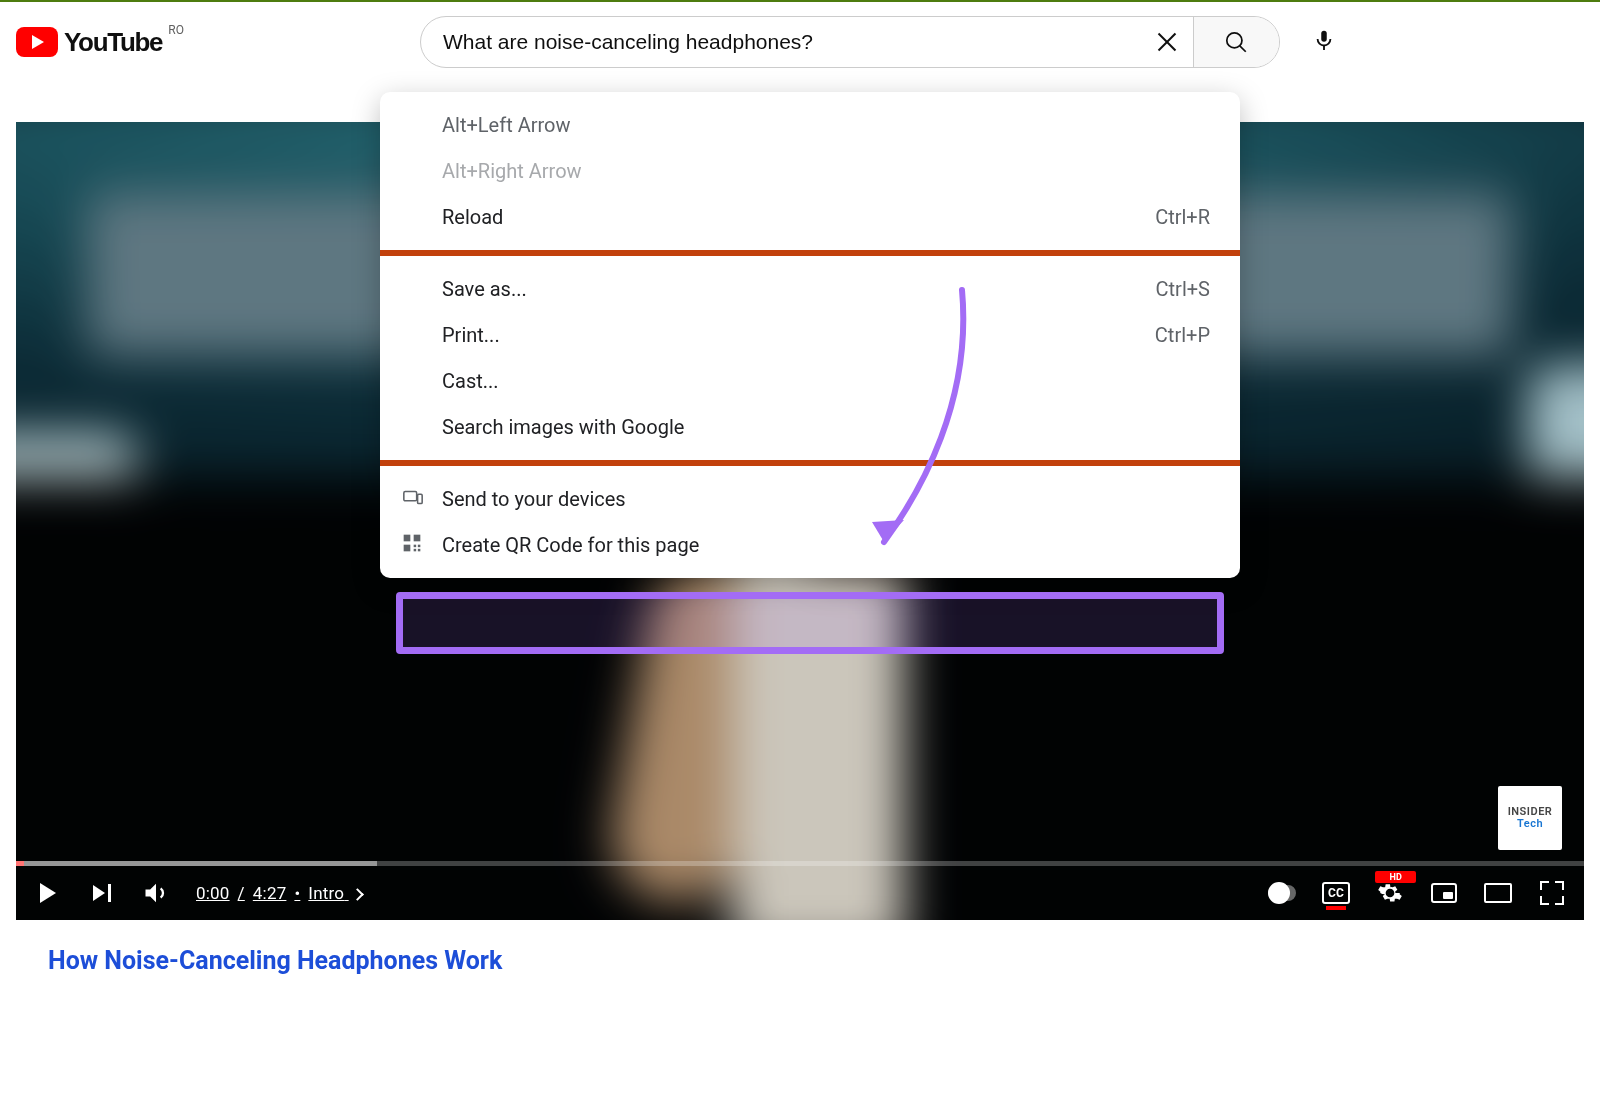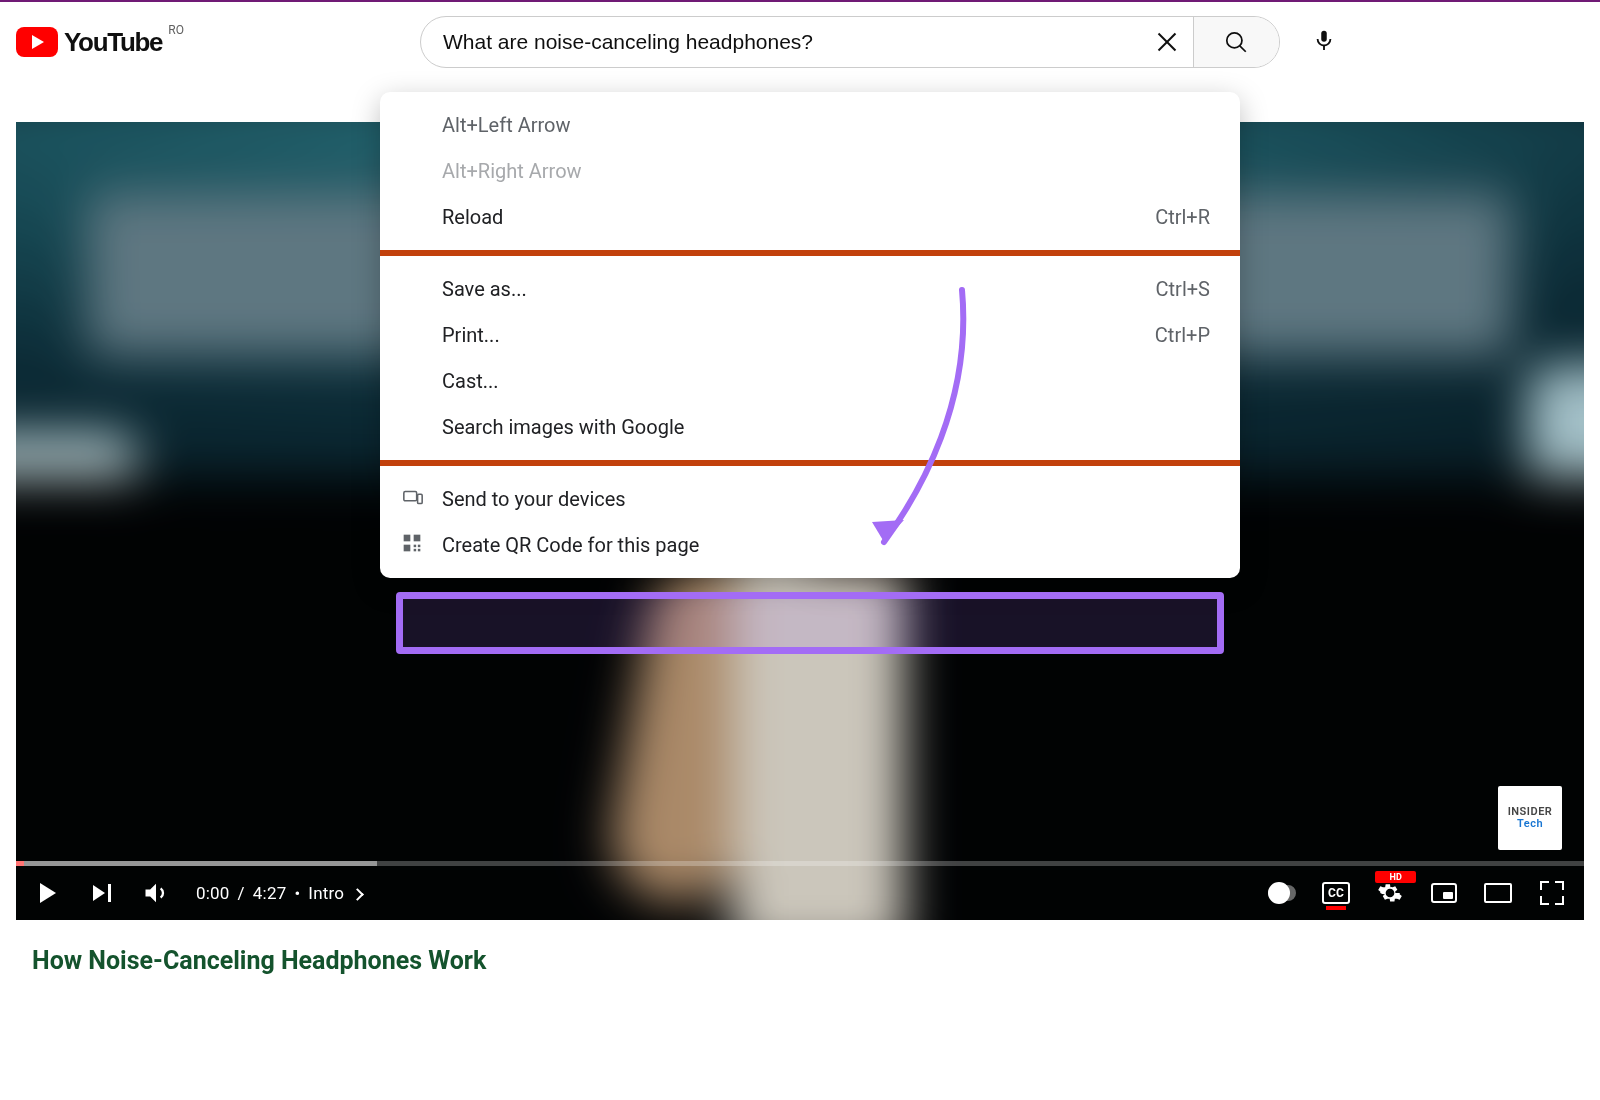--- a/index.html
+++ b/index.html
@@ -1,19 +1,19 @@
 <!DOCTYPE html>
 <html><head>
 <meta charset="utf-8">
 <style>
   * { box-sizing: border-box; margin: 0; padding: 0; }
   html, body { width: 1600px; height: 1100px; font-family: "Segoe UI", Roboto, Arial, sans-serif; background: #fff; overflow: hidden; }
 
   
-  .topbar { height: 82px; border-top: 2px solid #701a75; display: flex; align-items: center; padding: 0 16px; }
+  .topbar { height: 82px; border-top: 2px solid #4d7c0f; display: flex; align-items: center; padding: 0 16px; }
   .logo-wrap { display: flex; align-items: flex-start; gap: 2px; user-select: none; }
   .yt-logo { display: flex; align-items: center; gap: 6px; }
   .yt-play { width: 42px; height: 30px; background: #ff0000; border-radius: 8px; position: relative; }
   .yt-play::after { content: ""; position: absolute; left: 16px; top: 8px; border-left: 12px solid #fff; border-top: 7px solid transparent; border-bottom: 7px solid transparent; }
   .yt-word { font-family: Arial, sans-serif; font-weight: 700; font-size: 26px; letter-spacing: -1.3px; color: #0f0f0f; }
   .yt-locale { font-size: 12px; color: #606060; margin-left: 4px; margin-top: -4px; }
 
   .searchbar-wrap { flex: 1 1 auto; display: flex; justify-content: center; }
   .searchbar { display: flex; align-items: center; width: 860px; max-width: 860px; height: 52px; border: 1px solid #ccc; border-radius: 26px; overflow: hidden; background: #fff; }
   .search-input { flex: 1 1 auto; border: none; outline: none; height: 100%; padding: 0 22px; font-size: 21px; color: #0f0f0f; background: transparent; }
@@ -55,21 +55,21 @@
 
   
   .progress { position:absolute; left:0; right:0; bottom:54px; height:5px; background:rgba(255,255,255,.25); }
   .progress .played { height:100%; width:0.5%; background:#ff0000; }
   .progress .loaded { position:absolute; left:0; top:0; height:100%; width:23%; background:rgba(255,255,255,.45); }
   .controls { position:absolute; left:0; right:0; bottom:0; height:54px; display:flex; align-items:center;
               padding:0 18px; color:#fff; font-size:17px; letter-spacing:.2px; }
   .controls .left, .controls .right { display:flex; align-items:center; gap:26px; }
   .controls .spacer { flex:1 1 auto; }
   .ctrl { width:28px; height:28px; display:flex; align-items:center; justify-content:center; cursor:pointer; }
-  .time-chapter { display:flex; align-items:center; gap:8px; user-select:none; }
+  .time-chapter { display:flex; align-items:center; gap:8px; user-select:none;text-decoration:underline; }
   .chev-r { display:inline-block; width:9px; height:9px; border-right:2px solid #fff; border-bottom:2px solid #fff; transform:rotate(-45deg); margin-left:4px; }
 
   .play-tri { width:0; height:0; border-left:16px solid #fff; border-top:10px solid transparent; border-bottom:10px solid transparent; }
   .next-ic  { display:flex; align-items:center; gap:3px; }
   .next-ic::before { content:""; border-left:12px solid #fff; border-top:8px solid transparent; border-bottom:8px solid transparent; }
   .next-ic::after  { content:""; width:3px; height:18px; background:#fff; }
 
   .autoplay { width:40px; height:16px; background:rgba(255,255,255,.4); border-radius:10px; position:relative; }
   .autoplay::after { content:""; position:absolute; left:0; top:-3px; width:22px; height:22px; background:#fff; border-radius:50%;
                      display:flex; align-items:center; justify-content:center; }
@@ -84,21 +84,21 @@
   .mini-ic::after{content:"";position:absolute;right:2px;bottom:2px;width:10px;height:7px;background:#fff;border-radius:1px;}
   .theater-ic { width:30px; height:20px; border:2px solid #fff; border-radius:2px; }
   .full-ic { width:24px; height:24px; position:relative; }
   .full-ic i{position:absolute;width:9px;height:9px;border:2px solid #fff;}
   .full-ic i:nth-child(1){left:0;top:0;border-right:none;border-bottom:none;}
   .full-ic i:nth-child(2){right:0;top:0;border-left:none;border-bottom:none;}
   .full-ic i:nth-child(3){left:0;bottom:0;border-right:none;border-top:none;}
   .full-ic i:nth-child(4){right:0;bottom:0;border-left:none;border-top:none;}
 
   
-  .title { margin:26px 16px 0 16px; font-size:25px; font-weight:700; color:#14532d; }
+  .title { margin:26px 16px 0 32px; font-size:25px; font-weight:700; color:#1d4ed8; }
 
   
   .ctxmenu { position:absolute; left:380px; top:92px; width:860px; background:#fff; border-radius:10px;
              box-shadow:0 8px 28px rgba(0,0,0,.25); font-size:20px; color:#202124; overflow:hidden; }
   .ctxmenu .sec { padding:10px 0; }
   .ctxmenu .sec + .sec { border-top:6px solid #c2410c; }
   .ctxmenu .item { display:flex; align-items:center; height:46px; padding:0 30px 0 62px; position:relative; cursor:default; }
   .ctxmenu .item .label { flex:1 1 auto; }
   .ctxmenu .item .shortcut { color:#5f6368; }
   .ctxmenu .item.disabled { color:#a7a9ac; }

